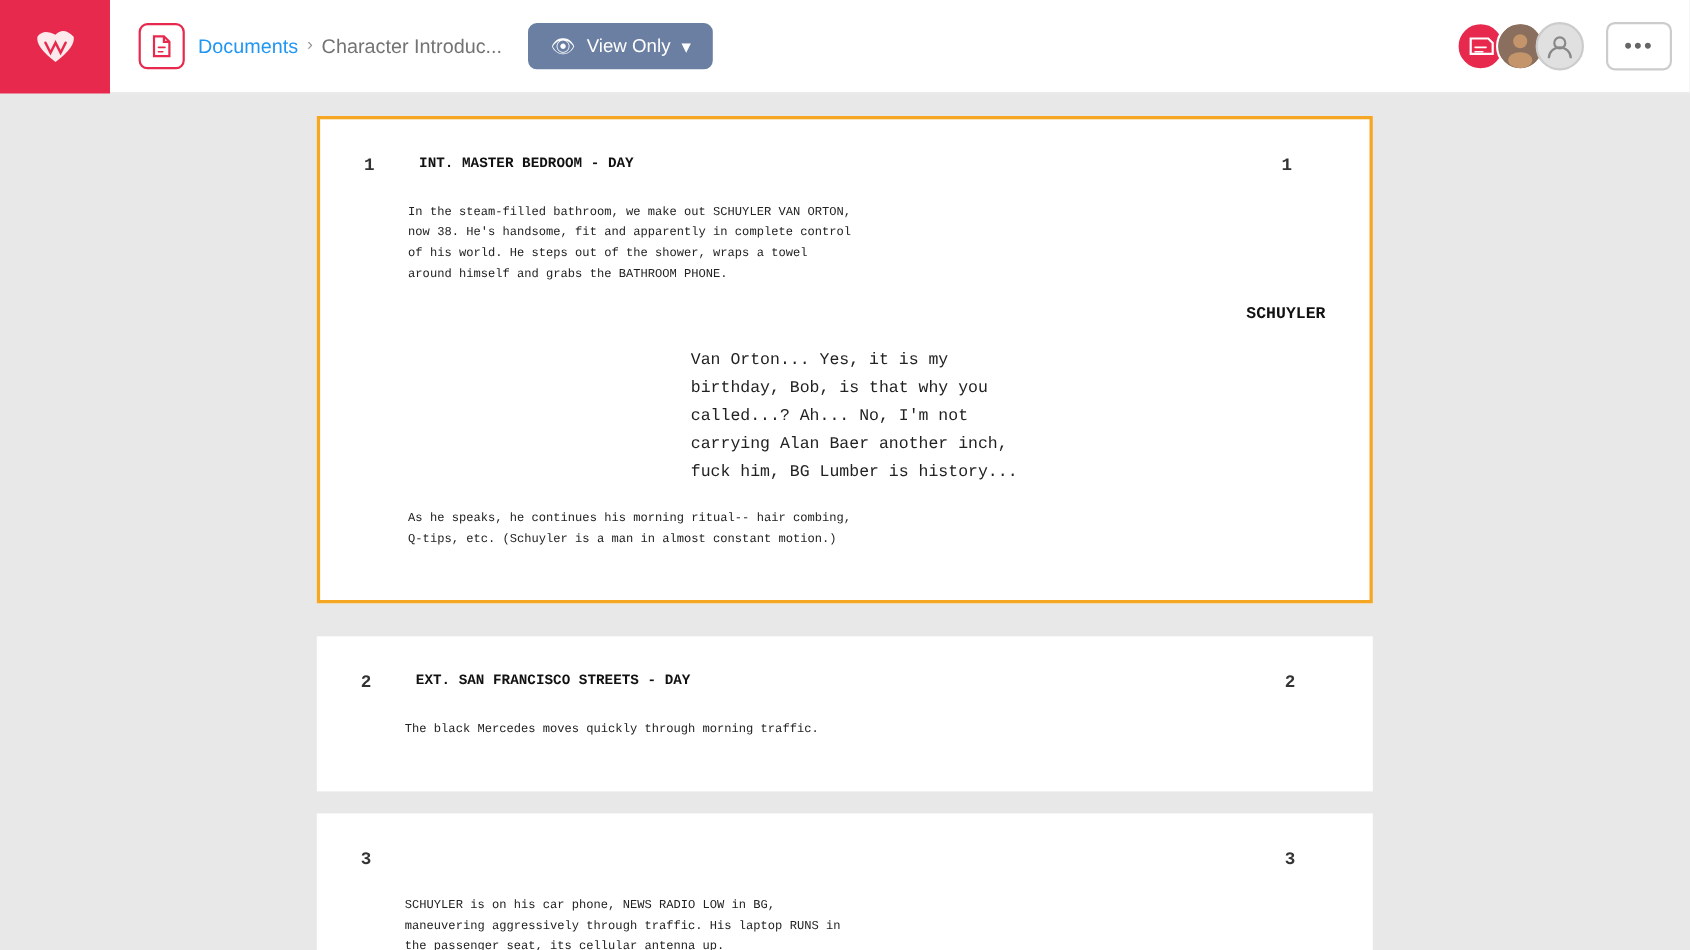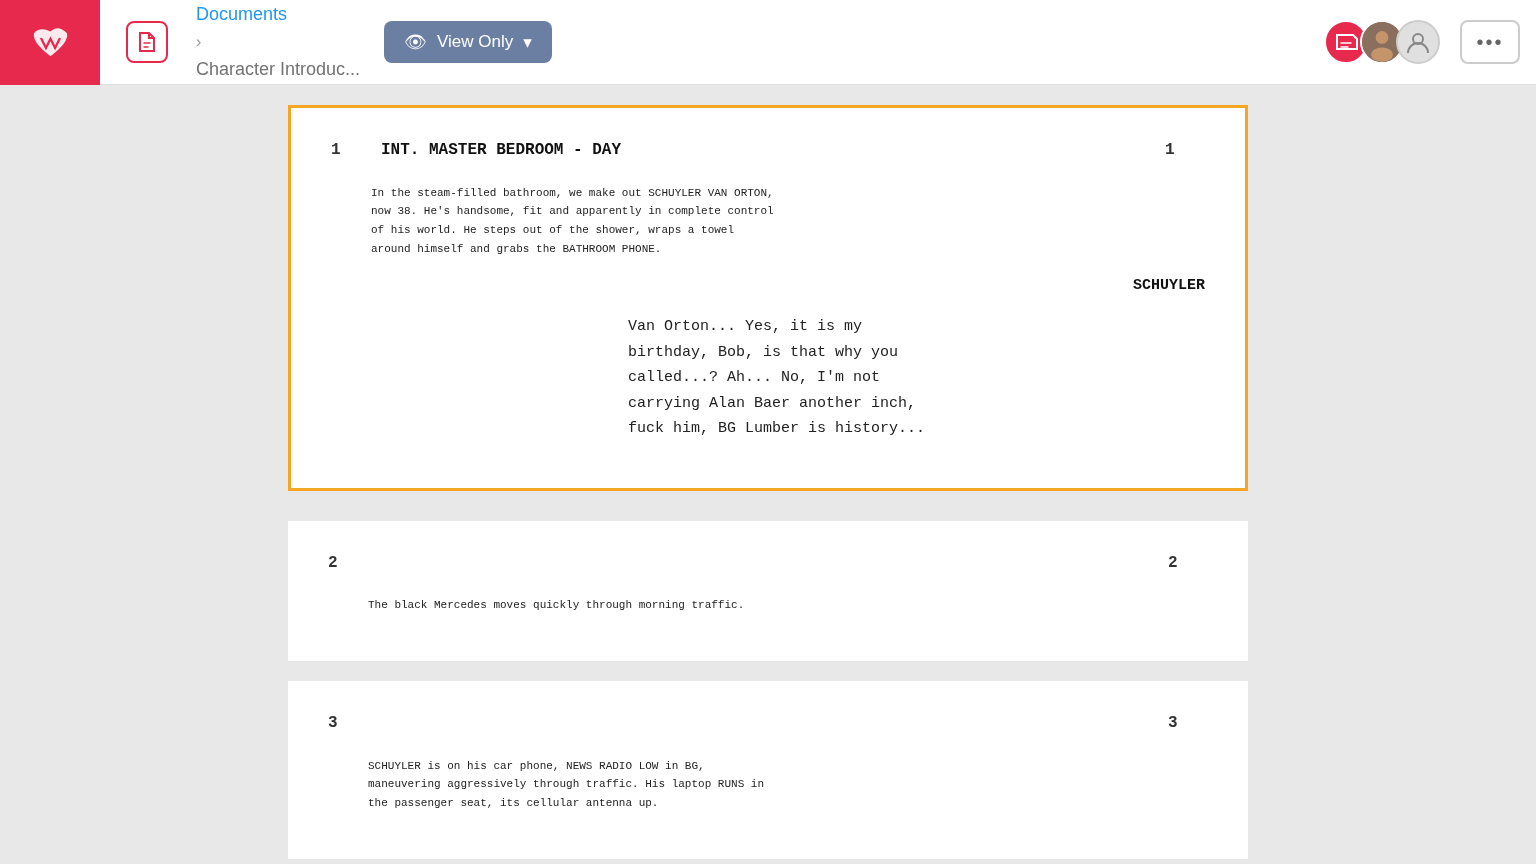--- a/index.html
+++ b/index.html
@@ -59,22 +59,21 @@
       cursor: pointer;
       flex-shrink: 0;
     }
 
     .breadcrumb {
       display: flex;
       align-items: flex-start;
       gap: 8px;
       font-size: 18px;
       color: #333;
-      margin-left: 28px;
-      flex-direction: column;
+      margin-left: 12px;
     }
 
     .breadcrumb .docs-link {
       color: #2196F3;
       text-decoration: none;
       font-weight: 500;
     }
 
     .breadcrumb .chevron {
       color: #999;
@@ -205,21 +204,21 @@
     .scene-number {
       font-family: 'Courier New', Courier, monospace;
       font-size: 16px;
       font-weight: bold;
       color: #333;
       min-width: 40px;
     }
 
     .scene-heading {
       font-family: 'Courier New', Courier, monospace;
-      font-size: 16px;
+      font-size: 13px;
       font-weight: bold;
       color: #111;
       flex: 1;
       margin: 0 10px;
     }
 
     .scene-action {
       font-family: Liberation Mono, monospace;
       font-size: 11px;
       color: #222;
@@ -329,25 +328,28 @@
       <div class="scene-action" style="white-space: pre-line;">In the steam-filled bathroom, we make out SCHUYLER VAN ORTON,
 now 38. He's handsome, fit and apparently in complete control
 of his world. He steps out of the shower, wraps a towel
 around himself and grabs the BATHROOM PHONE.</div>
       <div class="character-name">SCHUYLER</div>
       <div class="dialogue" style="white-space: pre-line;">Van Orton... Yes, it is my
 birthday, Bob, is that why you
 called...? Ah... No, I'm not
 carrying Alan Baer another inch,
 fuck him, BG Lumber is history...</div>
+      <div class="scene-action" style="white-space: pre-line; margin-top: 20px;">As he speaks, he continues his morning ritual-- hair combing,
+Q-tips, etc. (Schuyler is a man in almost constant motion.)</div>
     </div>
 
     <div class="scene-block-plain">
       <div class="scene-heading-row">
         <span class="scene-number">2</span>
+        <span class="scene-heading">EXT. SAN FRANCISCO STREETS - DAY</span>
         <span class="scene-number">2</span>
       </div>
       <div class="scene-action" style="white-space: pre-line;">The black Mercedes moves quickly through morning traffic.</div>
     </div>
 
     <div class="scene-block-plain">
       <div class="scene-heading-row">
         <span class="scene-number">3</span>
         <span class="scene-number">3</span>
       </div>

